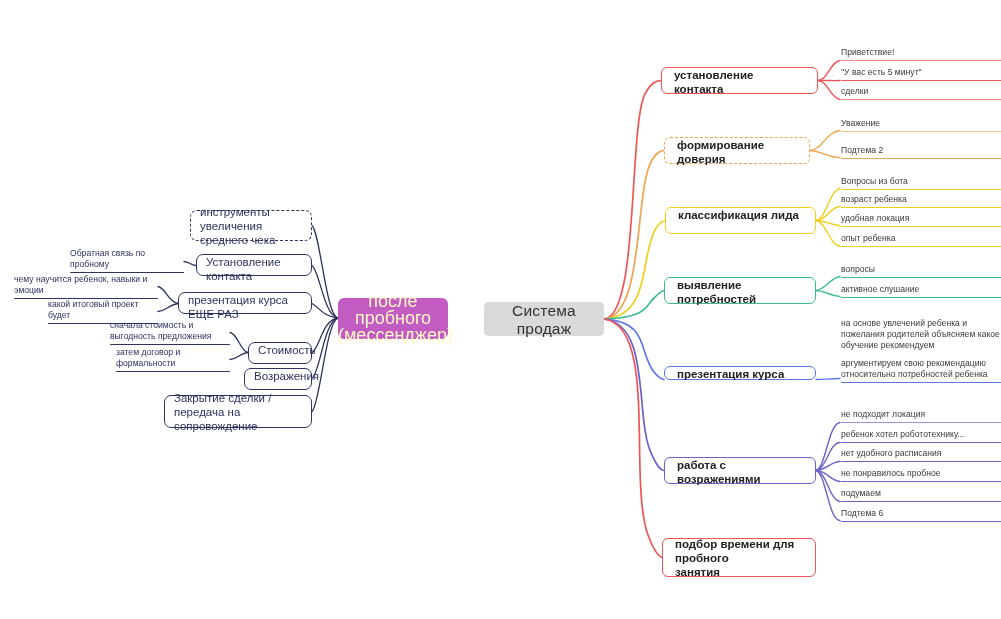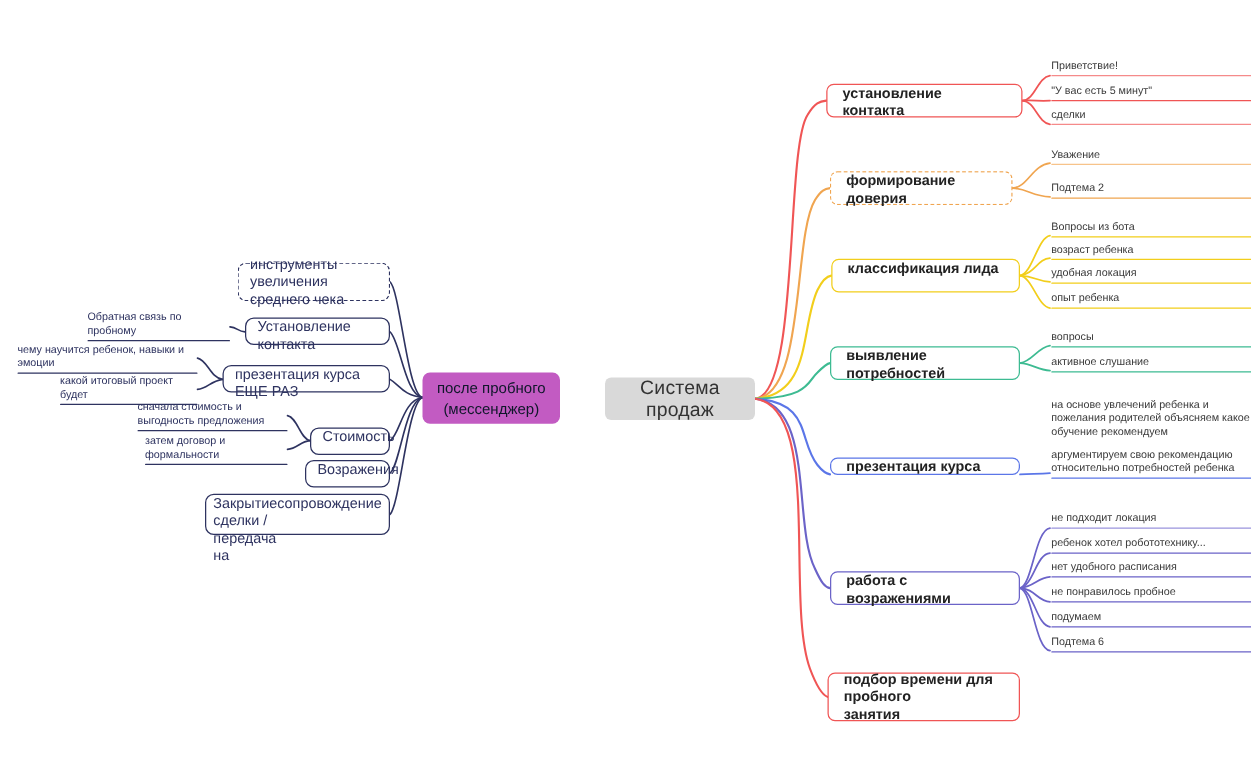--- a/index.html
+++ b/index.html
@@ -44,23 +44,23 @@
     font-size: 15.5px;
     letter-spacing: .2px;
   }
   .root span { text-align: center; }
 
   
   .magenta {
     background: #c25bc2;
     border: none;
     border-radius: 6px;
-    color: #0f172a;
+    color: #fef9c3;
     justify-content: center;
-    font-size: 12px;
+    font-size: 18px;
     line-height: 17px;
   }
   .magenta span { text-align: center; }
 
   
   .branch {
     border-width: 1.6px;
     border-style: solid;
     font-size: 11.5px;
     font-weight: bold;
@@ -201,21 +201,21 @@
   </div>
 
   <div class="node navy" style="left:248px; top:342px; width:64px; height:22px;">
     <span>Стоимость</span>
   </div>
 
   <div class="node navy" style="left:244px; top:368px; width:68px; height:22px;">
     <span>Возражения</span>
   </div>
 
-  <div class="node navy" style="left:164px; top:395px; width:148px; height:33px; flex-direction:row; justify-content:center; align-items:flex-start;">
+  <div class="node navy" style="left:164px; top:395px; width:148px; height:33px; flex-direction:column; justify-content:center; align-items:flex-start;">
     <span>Закрытие сделки / передача на</span>
     <span>сопровождение</span>
   </div>
 
   <div class="lleaf" style="left:70px; top:248px; width:114px;">
     <span>Обратная связь по пробному</span>
     <i class="rule" style="width:114px;"></i>
   </div>
 
   <div class="lleaf" style="left:14px; top:274px; width:144px;">

